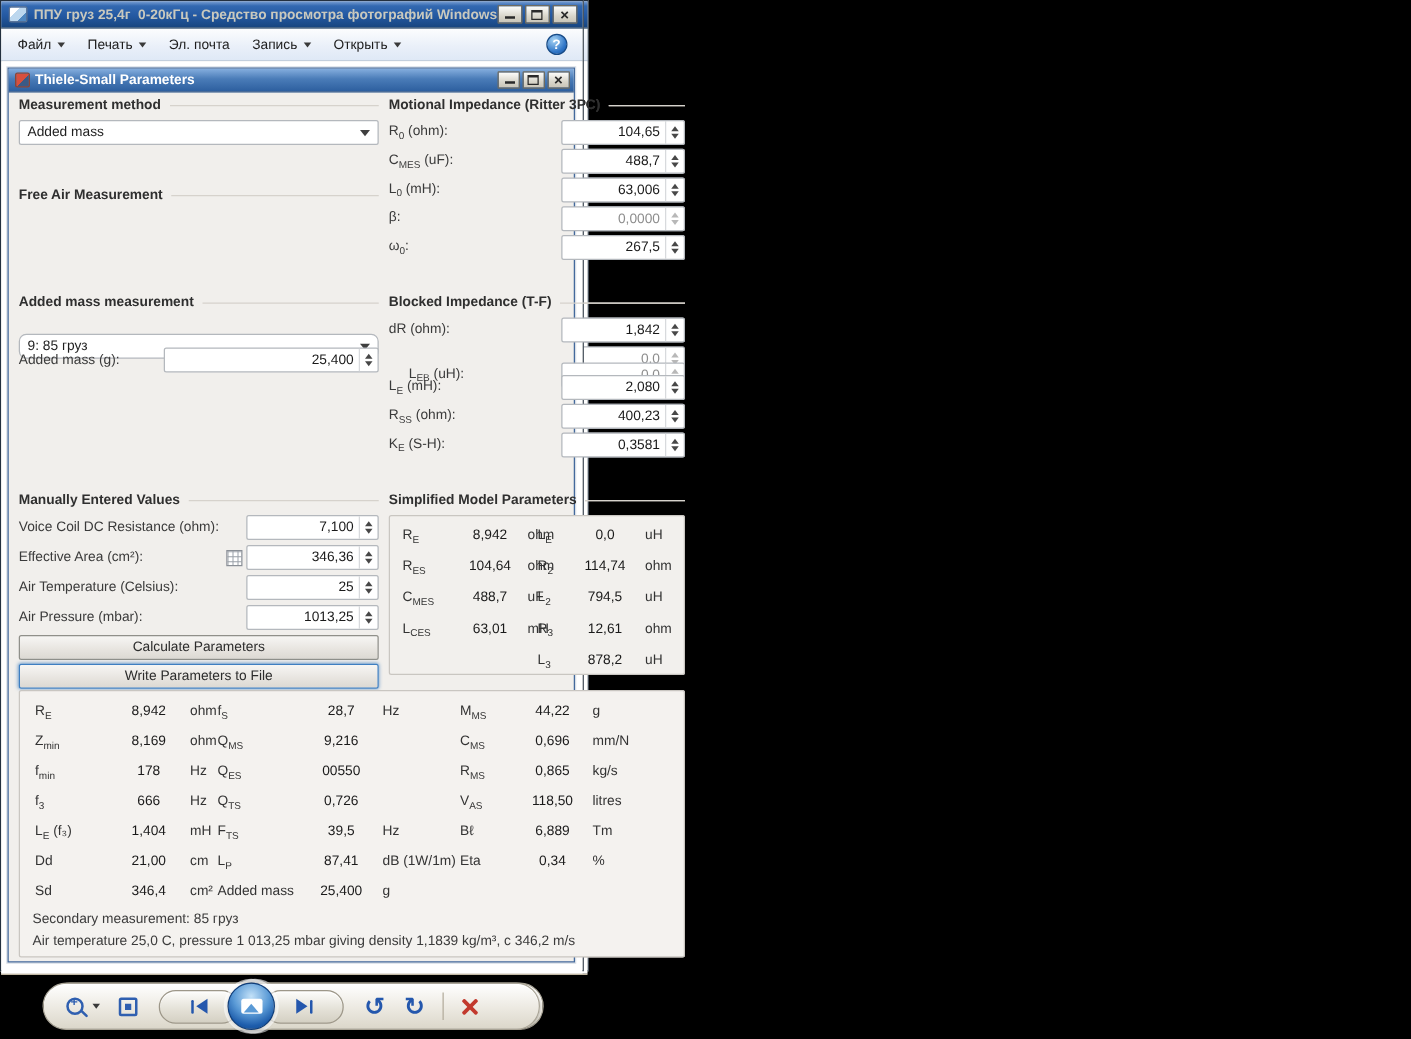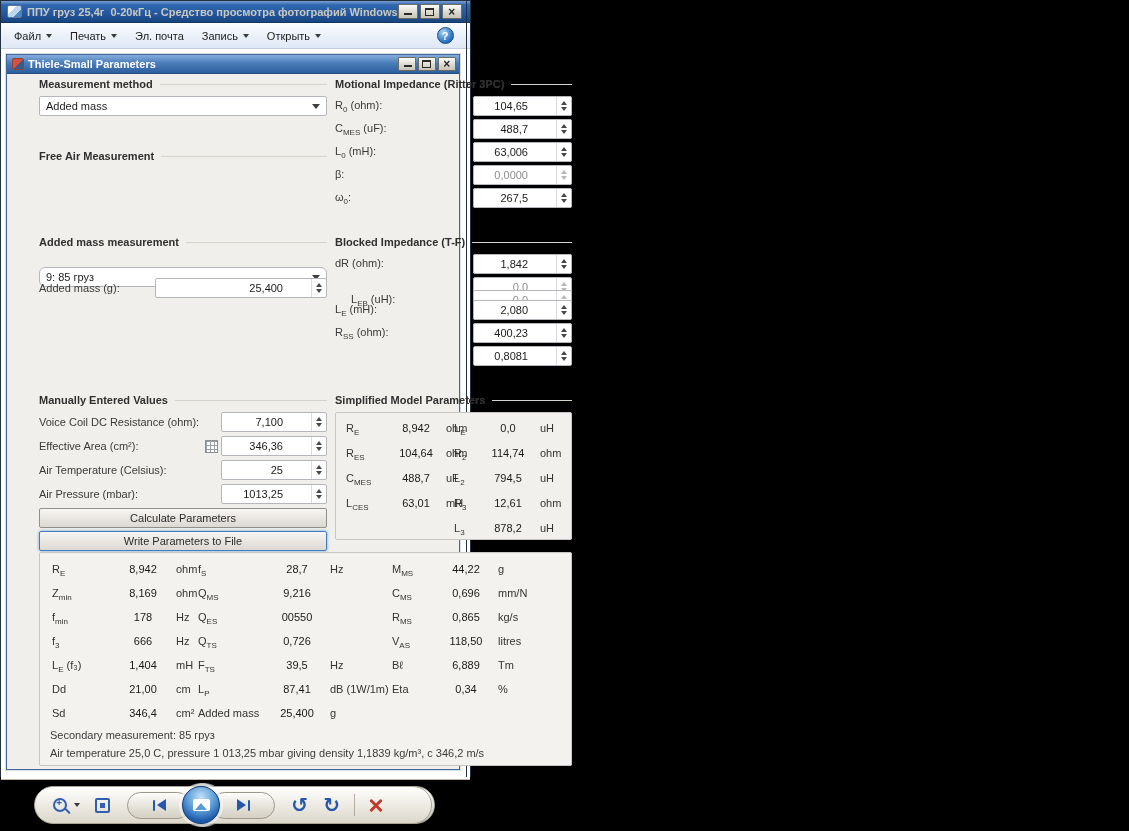--- a/index.html
+++ b/index.html
@@ -43,37 +43,37 @@
   .ts-window { position:absolute; left:5px; top:5px; right:6px; height:716px; border:1px solid #43699c;
                background:#f1efec; display:flex; flex-direction:column; box-shadow:0 0 0 1px #d8dee6; }
   .ts-titlebar { height:19px; flex:none; display:flex; align-items:center; padding:5px 3px;
                  background:linear-gradient(#85aede 0%, #4a7cb8 45%, #2d5f9f 100%); border-bottom:1px solid #234e84; }
   .ts-icon { width:12px; height:12px; flex:none; margin:0 4px 0 2px; border-radius:2px;
              background:linear-gradient(135deg,#d94f3d 0 52%, #3b5a86 52% 100%); border:1px solid #8c4436; }
   .ts-title { flex:1; color:#fff; font-weight:bold; font-size:11px; }
   .ts-btns { display:flex; gap:2px; }
   .ts-btns .wbtn { width:18px; height:14px; }
 
-  .ts-content { position:relative; flex:1;margin-left:24px; }
+  .ts-content { position:relative; flex:1; }
 
   .sec-h { position:absolute; display:flex; align-items:center; font-weight:bold; color:#2f2f2f; }
   .sec-h::after { content:""; flex:1; height:1px; background:#d6d2cc; margin-left:7px; }
   .col-l { left:8px;  width:288px; }
   .col-r { left:304px; width:237px; }
 
   .combo { position:absolute; left:8px; width:288px; height:20px; border:1px solid #b4b8bd; border-radius:2px;
            background:#fff; display:flex; align-items:center; padding:0 6px; cursor:default; }
   .combo[data-focused="true"] { border-color:#3e7fc1; box-shadow:0 0 3px rgba(62,127,193,.75); }
   .ctext { flex:1; white-space:pre; color:#1e1e1e; }
   .carr { width:0; height:0; border-left:4px solid transparent; border-right:4px solid transparent; border-top:5px solid #3f3f3f; }
 
   .spin-row { position:absolute; display:flex; align-items:center; height:20px; }
   .spin-row .lbl { flex:1; color:#3a3a3a; }
   sub { font-size:8px; vertical-align:-3px; }
-  .spin { display:flex; height:20px; border:1px solid #b4b8bd; border-radius:2px; background:#fff; flex:none;gap:24px; }
+  .spin { display:flex; height:20px; border:1px solid #b4b8bd; border-radius:2px; background:#fff; flex:none; }
   .w99 { width:99px; } .w106 { width:106px; } .w172 { width:172px; }
   .spin-val { flex:1; text-align:right; padding:3px 4px 0 0; color:#1a1a1a; }
   .spin-btn { width:15px; border-left:1px solid #d8dadd; display:flex; flex-direction:column; align-items:center;
               justify-content:center; gap:2px; }
   .tup { width:0; height:0; border-left:3.5px solid transparent; border-right:3.5px solid transparent; border-bottom:4px solid #474747; }
   .tdn { width:0; height:0; border-left:3.5px solid transparent; border-right:3.5px solid transparent; border-top:4px solid #474747; }
   .spin[data-state="disabled"] .spin-val { color:#8d8d8d; }
   .spin[data-state="disabled"] .tup { border-bottom-color:#b8b8b8; }
   .spin[data-state="disabled"] .tdn { border-top-color:#b8b8b8; }
 
@@ -760,20 +760,30 @@
           <div class="spin-row col-r" style="top:249px;">
             <span class="lbl"><span>R</span><sub>SS</sub><span> (ohm):</span></span>
             <span class="spin w99" data-state="normal">
               <span class="spin-val">400,23</span>
               <span class="spin-btn">
                   <i class="tup"></i>
                   <i class="tdn"></i>
                 </span>
             </span>
           </div>
+          <div class="spin-row col-r" style="top:272px;">
+            <span class="lbl"><span>K</span><sub>E</sub><span> (S-H):</span></span>
+            <span class="spin w99" data-state="normal">
+              <span class="spin-val">0,3581</span>
+              <span class="spin-btn">
+                  <i class="tup"></i>
+                  <i class="tdn"></i>
+                </span>
+            </span>
+          </div>
 
           <div class="sec-h col-r" style="top:320px;">
               <span>Simplified Model Parameters</span>
             </div>
           <div class="simp-box">
             <div class="simp-col simp-col1">
               <span class="r-lbl"><span>R</span><sub>E</sub></span>
                 <span class="r-val">8,942</span>
                 <span class="r-unit">ohm</span>
               <span class="r-lbl"><span>R</span><sub>ES</sub></span>

